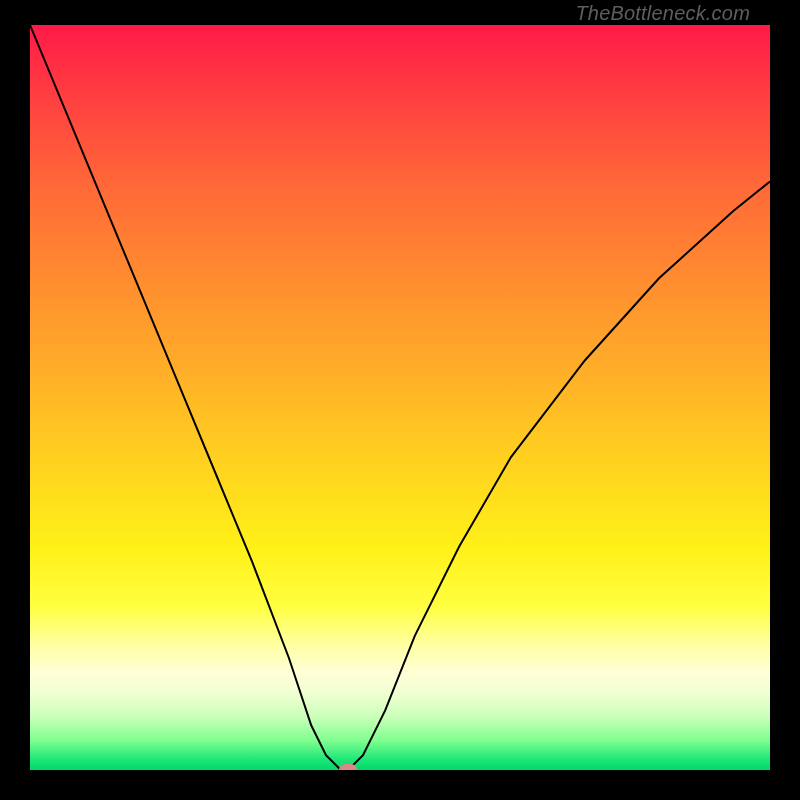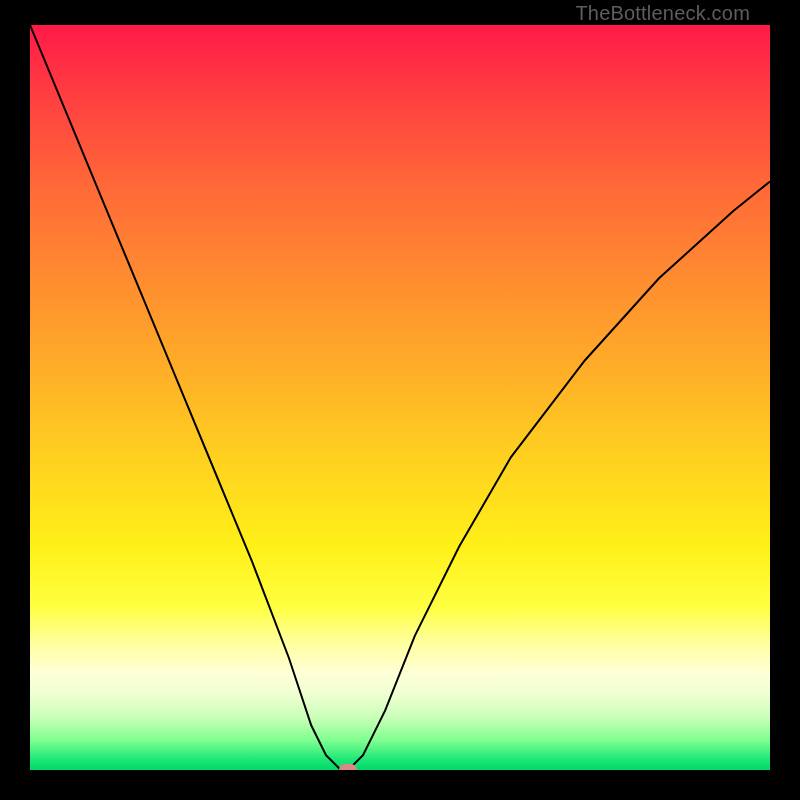--- a/index.html
+++ b/index.html
@@ -8,20 +8,21 @@
     width: 800px;
     height: 800px;
     background: #000;
     font-family: Arial, Helvetica, sans-serif;
   }
   .container {
     position: relative;
     width: 760px;
     height: 800px;
     background: #000;
+    font-style: italic;
   }
   .watermark {
     position: absolute;
     top: 2px;
     right: 10px;
     font-size: 20px;
     font-weight: 500;
     color: #5e5e5e;
     z-index: 20;
     letter-spacing: 0.2px;

